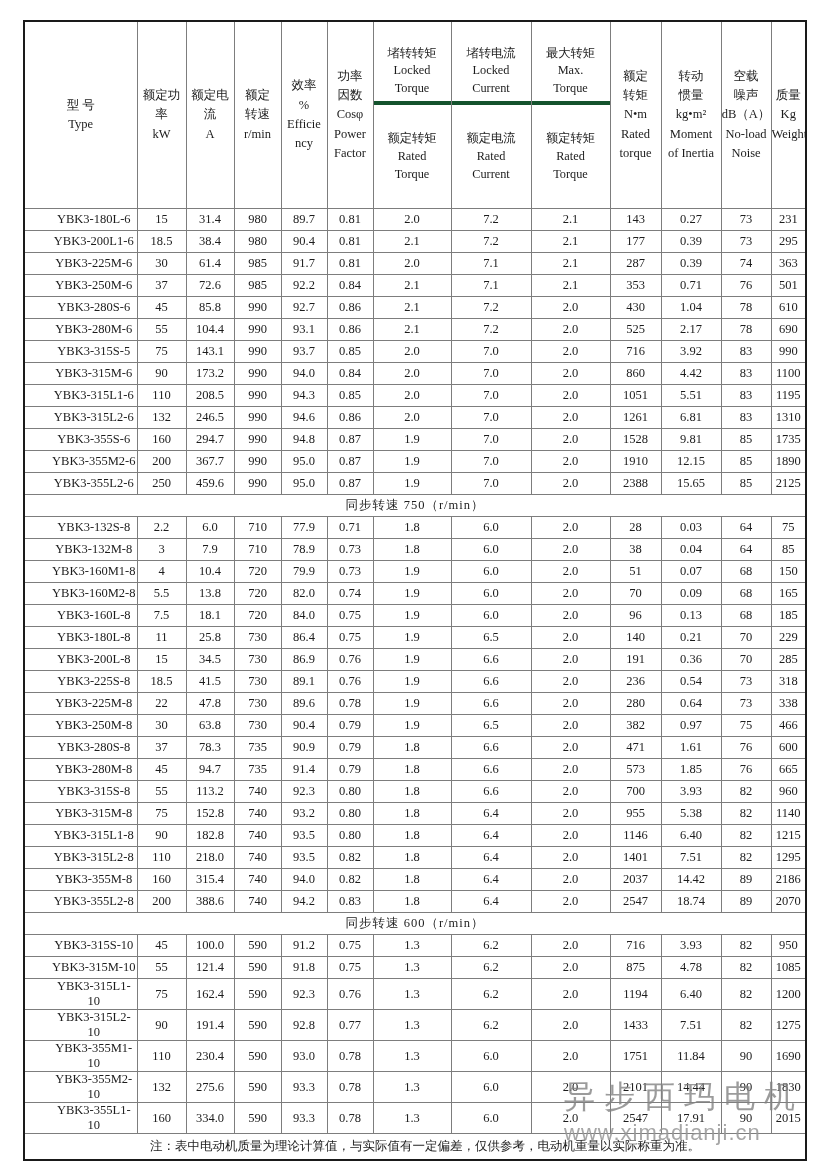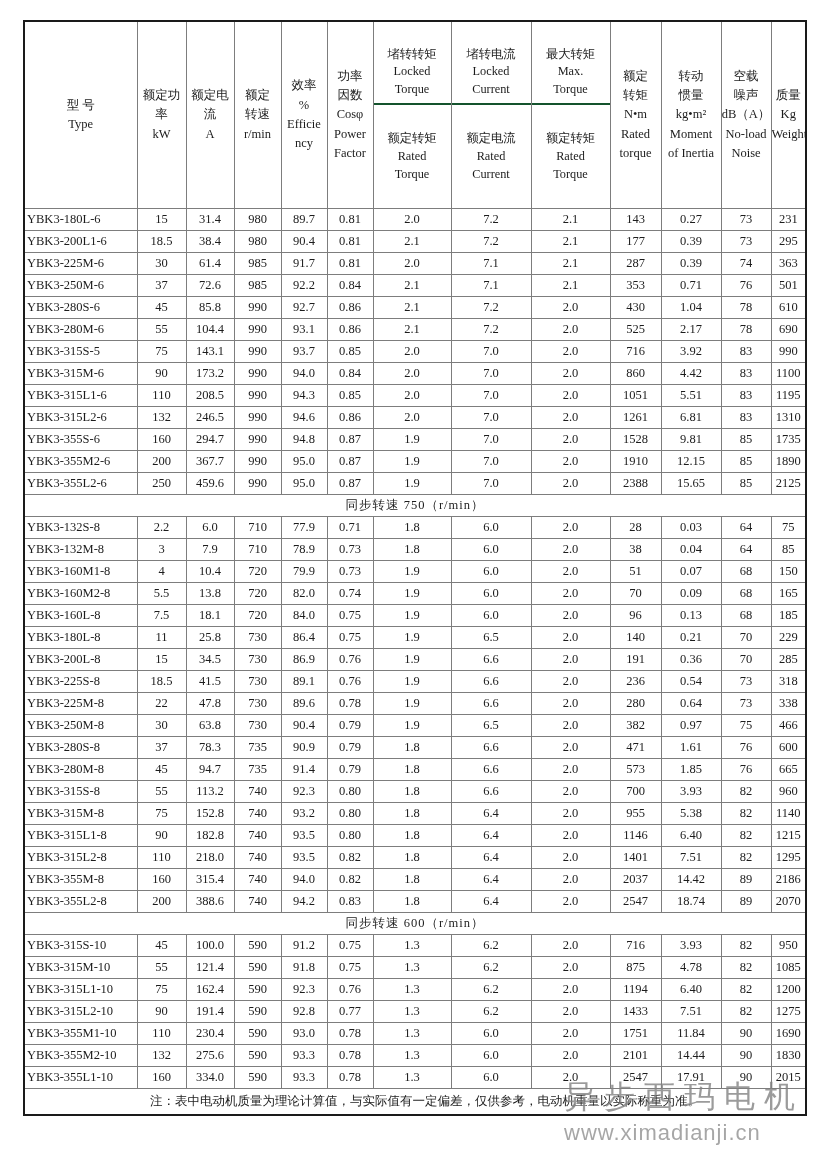--- a/index.html
+++ b/index.html
@@ -34,24 +34,24 @@
     line-height: 1.55;
     font-size: 12.3px;
     border-bottom: 1px solid #4a4a4a;
   }
   th.split { padding: 0; vertical-align: top; }
   th.split .half {
     height: 64px;
     display: flex; align-items: center; justify-content: center;
     white-space: pre-line; line-height: 1.45; font-size: 12.3px;
   }
-  th.split .half.top { border-bottom: 2px solid #14532d; }
+  th.split .half.top { border-bottom: 4px solid #14532d; }
 
   tbody td { height: 22px; text-align: center; }
-  tbody td.type-cell { text-align: left; padding-left: 2px; }
+  tbody td.type-cell { text-align: center; padding-left: 26px; }
   tbody tr.section-row td {
     text-align: center; height: 22px; letter-spacing: 1px;
   }
   tfoot td.note-cell {
     height: 26px; text-align: center; padding-left: 20px;
     border-top: 1px solid #4a4a4a;
     font-size: 12.5px;
   }
 
   .watermark {

